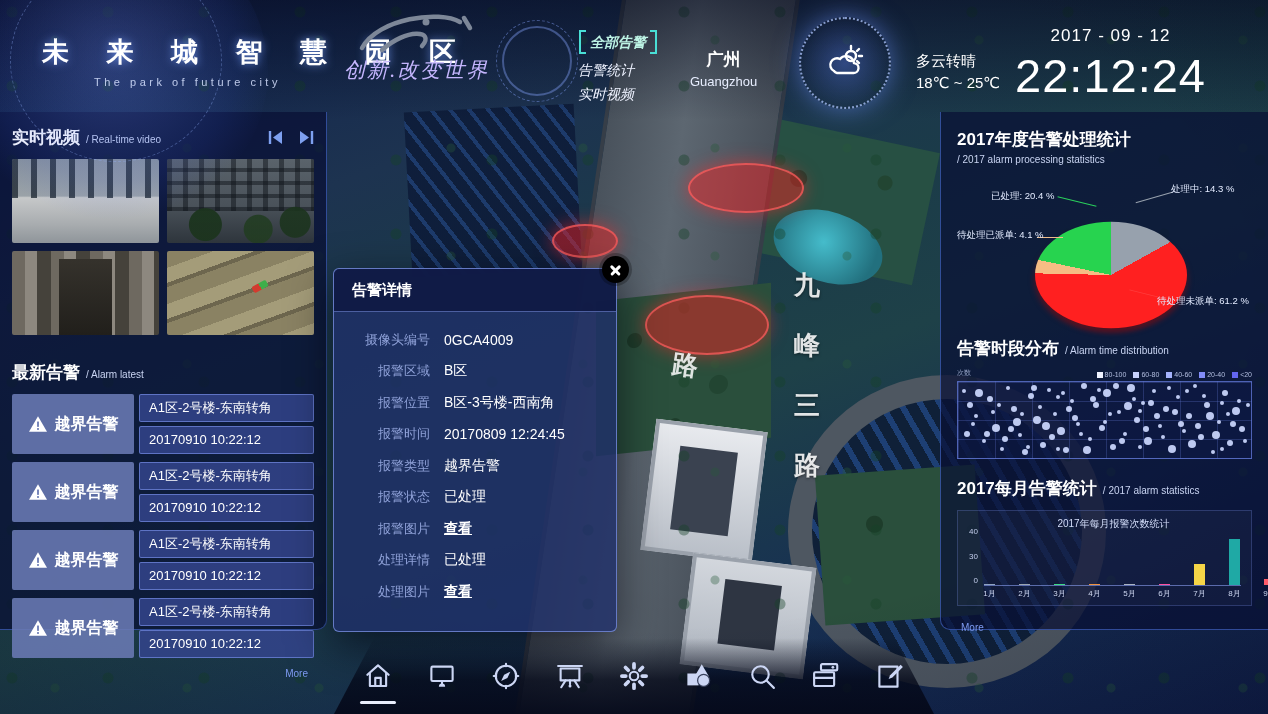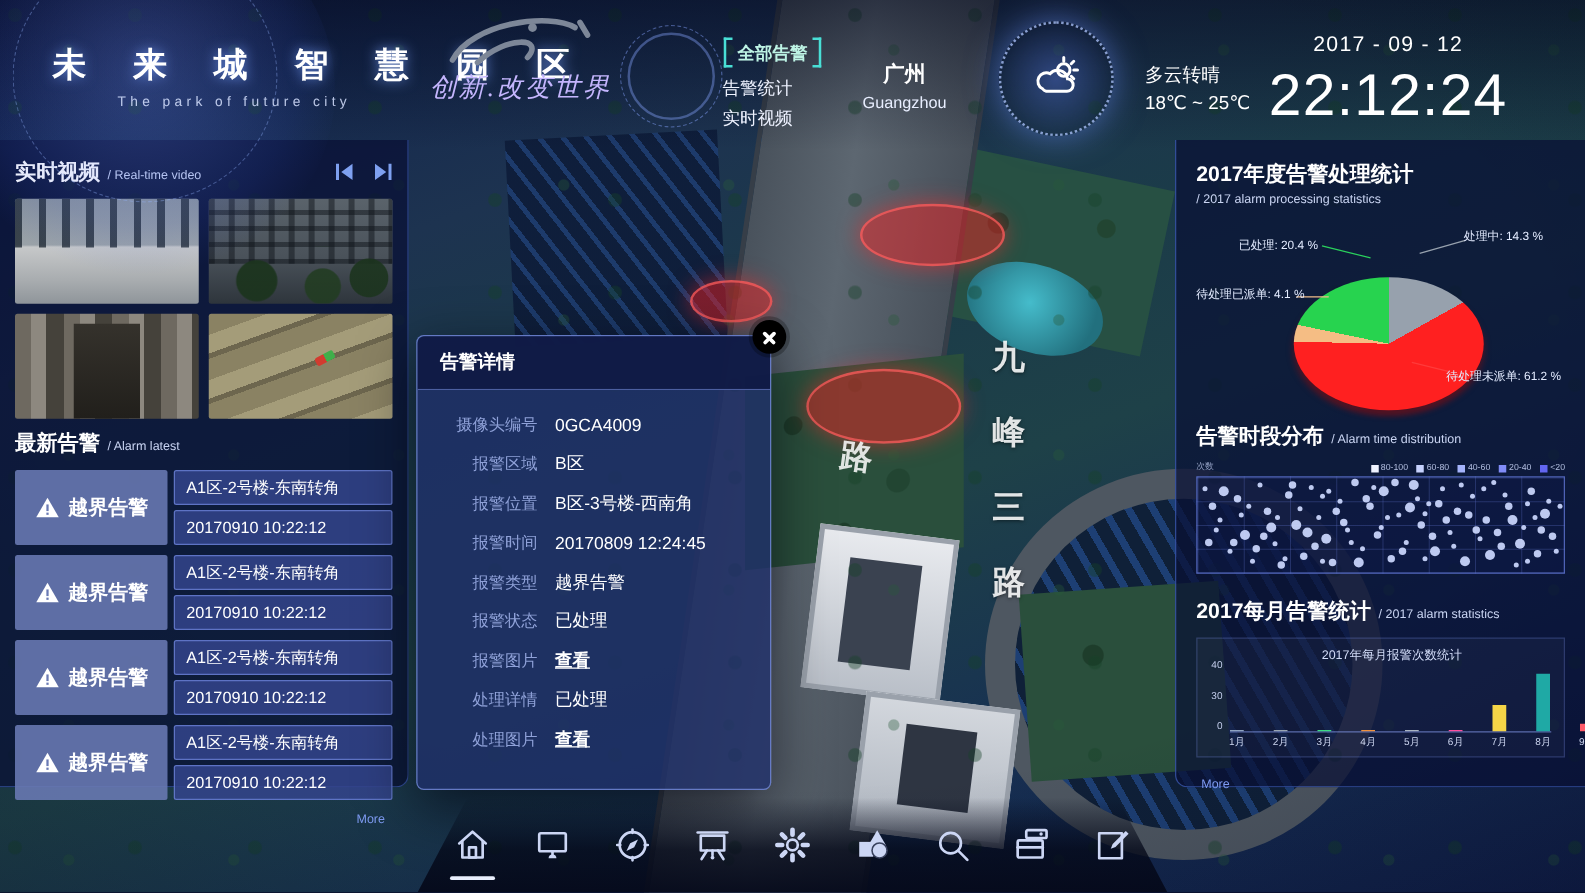--- a/index.html
+++ b/index.html
@@ -55,21 +55,21 @@
   .sphere-glow{left:-42px;top:-78px;width:310px;height:300px;border-radius:50%;
     background:radial-gradient(circle at 50% 45%,rgba(110,140,255,.30),rgba(60,90,220,.12) 55%,transparent 72%);}
   .sphere-ring{left:10px;top:-40px;width:210px;height:200px;border-radius:50%;border:1px dashed rgba(150,180,255,.35);}
   .title-block{left:42px;top:34px;}
   .main-title{font-size:27px;font-weight:bold;letter-spacing:15px;color:#fff;text-shadow:0 0 10px rgba(120,160,255,.8);}
   .sub-title{margin-top:6px;margin-left:52px;font-size:11px;letter-spacing:3.5px;color:rgba(215,226,255,.85);}
   .logo-swoosh{left:348px;top:12px;}
   .logo-text{left:344px;top:56px;font-size:21px;letter-spacing:2px;color:#c4b5fd;font-style:italic;font-family:"Liberation Serif","DejaVu Serif",serif;}
   .ring-deco{left:502px;top:26px;width:66px;height:66px;border-radius:50%;border:2px solid rgba(135,165,255,.4);}
   .ring-deco::after{content:"";position:absolute;inset:-8px;border-radius:50%;border:1px dashed rgba(135,165,255,.45);}
-  .nav{left:578px;top:33px;display:flex;flex-direction:column;gap:7px;font-size:14px;}
+  .nav{left:578px;top:33px;display:flex;flex-direction:column;gap:7px;font-size:14px;font-style:italic;}
   .nav-item{cursor:pointer;color:#eef2ff;line-height:17px;}
   .nav-item.active{position:relative;color:#bdf3e4;font-weight:bold;margin-left:8px;margin-bottom:3px;padding:1px 4px;}
   .nav-item.active::before{content:"";position:absolute;left:-7px;top:-3px;bottom:-2px;width:5px;
     border-left:2px solid #49dfd6;border-top:2px solid #49dfd6;border-bottom:2px solid #49dfd6;}
   .nav-item.active::after{content:"";position:absolute;right:-7px;top:-3px;bottom:-2px;width:5px;
     border-right:2px solid #49dfd6;border-top:2px solid #49dfd6;border-bottom:2px solid #49dfd6;}
   .city{left:690px;top:48px;text-align:center;}
   .city-cn{font-size:17px;font-weight:bold;}
   .city-en{font-size:13px;margin-top:3px;color:#e8eeff;}
   .weather-ring{left:799px;top:17px;width:88px;height:88px;border-radius:50%;
@@ -103,21 +103,21 @@
   .vt2::before{content:"";position:absolute;inset:0;
     background:repeating-linear-gradient(90deg,rgba(15,20,26,.5) 0 5px,transparent 5px 16px),repeating-linear-gradient(0deg,rgba(15,20,26,.5) 0 4px,transparent 4px 13px);height:62%;}
   .vt2::after{content:"";position:absolute;left:8%;bottom:0;width:90%;height:55%;
     background:radial-gradient(circle at 20% 60%,rgba(28,52,30,.95) 16px,transparent 17px),radial-gradient(circle at 60% 70%,rgba(34,60,34,.9) 14px,transparent 15px),radial-gradient(circle at 88% 55%,rgba(28,52,30,.9) 15px,transparent 16px);}
   .vt3{background:repeating-linear-gradient(90deg,#6e6960 0 13px,#8d887f 13px 25px,#45423b 25px 39px);}
   .vt3::before{content:"";position:absolute;left:32%;top:10%;width:36%;height:90%;background:linear-gradient(180deg,#35322c,#211f1b);}
   .vt4{background:repeating-linear-gradient(160deg,#8a8263 0 16px,#a49c79 16px 30px,#6d664e 30px 34px);}
   .vt4::after{content:"";position:absolute;left:58%;top:38%;width:16px;height:7px;transform:rotate(-28deg);
     background:linear-gradient(90deg,#d23b2f 0 50%,#3fae4a 50% 100%);border-radius:2px;}
 
-  #alarm-head{margin-top:8px;}
+  #alarm-head{margin-top:26px;}
   #alarm-list{margin-top:10px;display:flex;flex-direction:column;gap:8px;}
   .alarm-row{display:flex;gap:5px;cursor:pointer;}
   .alarm-type{width:122px;background:rgba(106,122,180,.88);display:flex;align-items:center;justify-content:center;gap:7px;
     font-size:16px;font-weight:bold;border-radius:2px;}
   .alarm-info{flex:1;display:flex;flex-direction:column;gap:4px;}
   .alarm-loc,.alarm-time{height:26px;line-height:26px;padding-left:9px;font-size:13px;
     background:rgba(52,68,140,.85);border:1px solid rgba(108,130,214,.8);border-radius:2px;}
   .more{font-size:10px;color:#7d9af0;cursor:pointer;}
   #left-more{text-align:right;margin-top:10px;margin-right:6px;}
   #right-more{margin-top:16px;margin-left:4px;}

